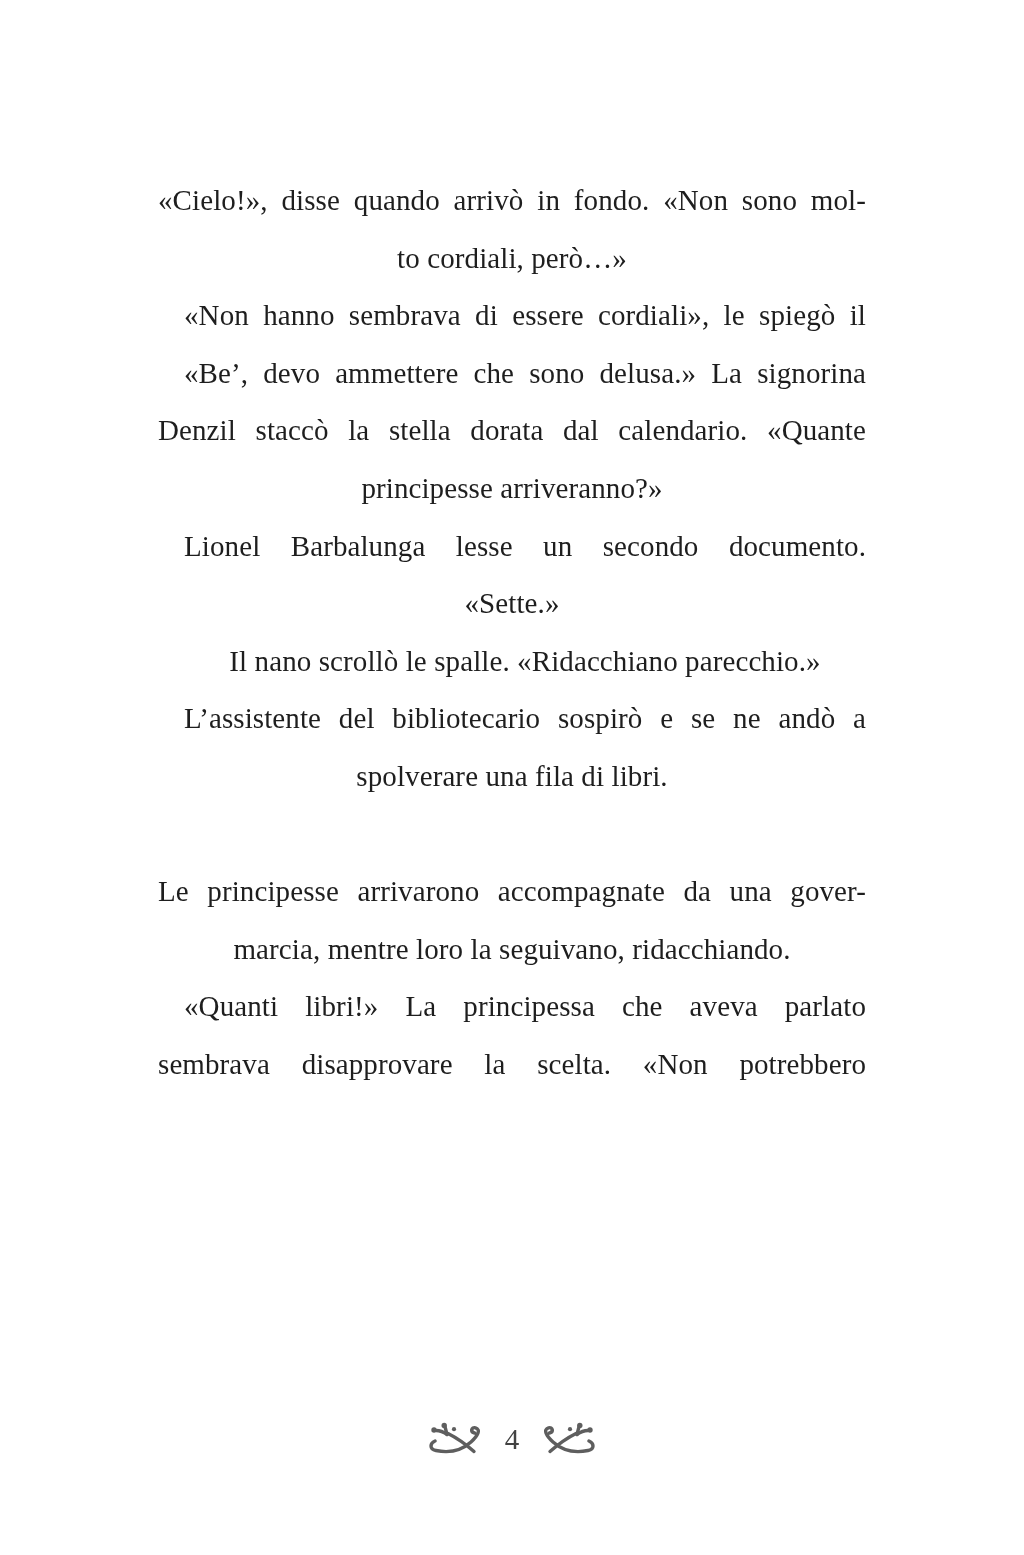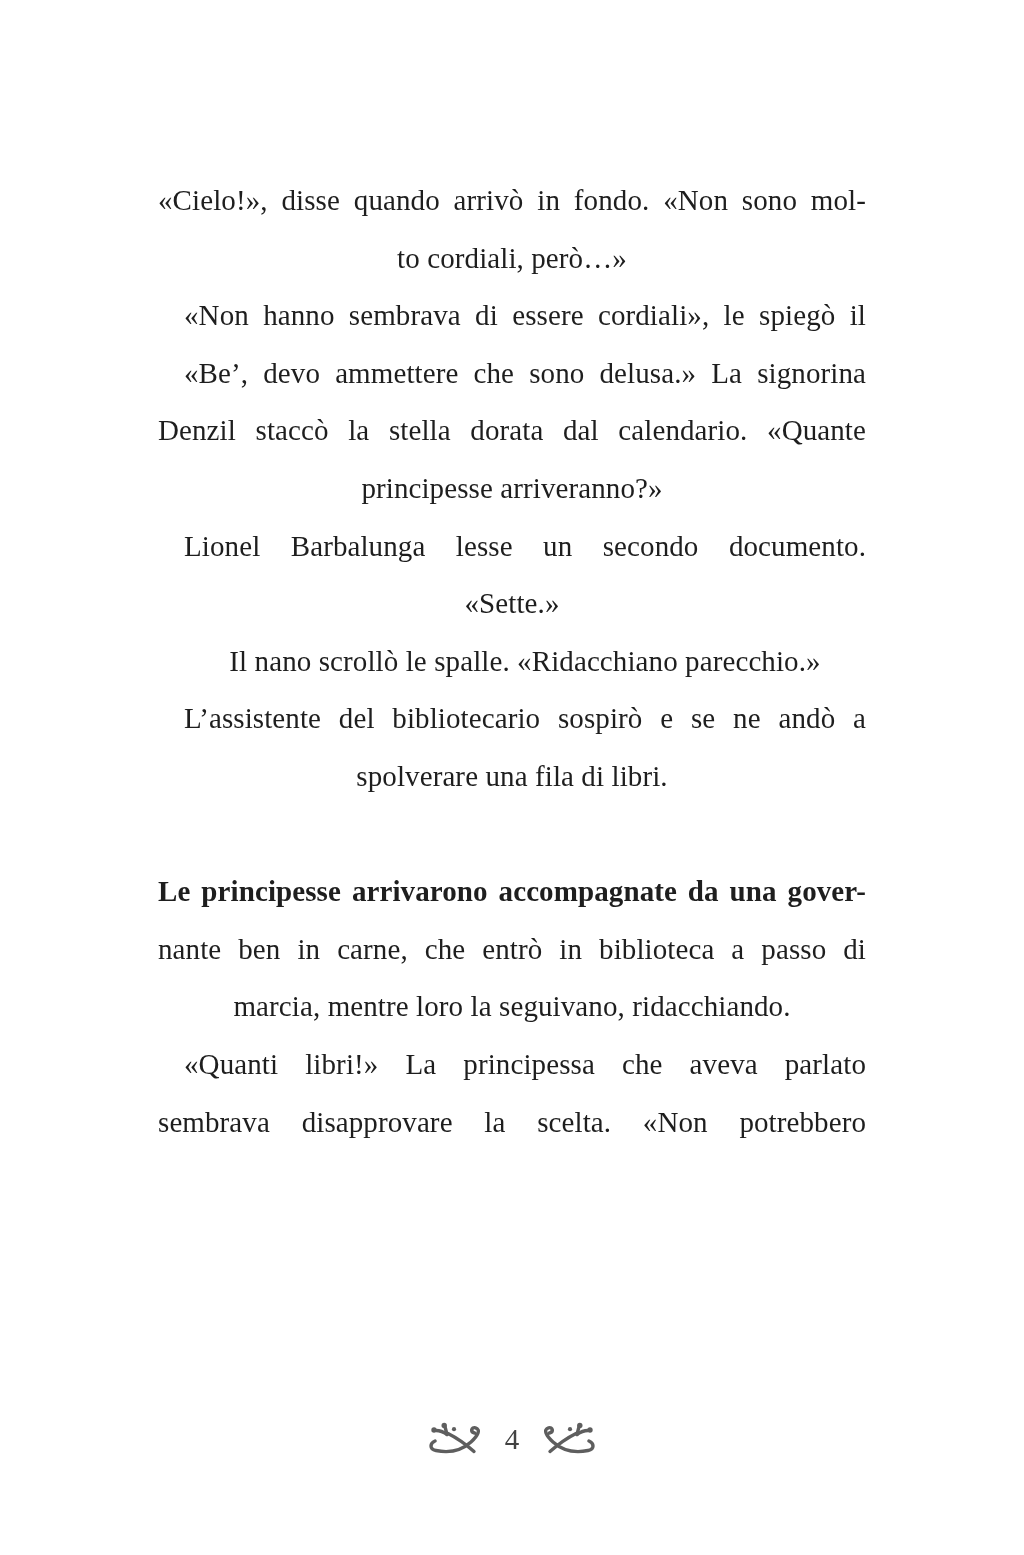--- a/index.html
+++ b/index.html
@@ -31,21 +31,20 @@
   }
   .line.j {
     text-align: justify;
     text-align-last: justify;
   }
   .line.ind {
     text-indent: 26px;
   }
   .line.gap {
     margin-top: 57.6px;
-    font-weight: bold;
   }
   .footer {
     position: absolute;
     left: 0;
     top: 1422px;
     width: 1024px;
     display: flex;
     justify-content: center;
     align-items: center;
     gap: 16px;
@@ -74,21 +73,20 @@
       <div class="line j ind">«Non hanno sembrava di essere cordiali», le spiegò il</div>
       <div class="line j ind">«Be’, devo ammettere che sono delusa.» La signorina</div>
       <div class="line j">Denzil staccò la stella dorata dal calendario. «Quante</div>
       <div class="line">principesse arriveranno?»</div>
       <div class="line j ind">Lionel Barbalunga lesse un secondo documento.</div>
       <div class="line">«Sette.»</div>
       <div class="line ind">Il nano scrollò le spalle. «Ridacchiano parecchio.»</div>
       <div class="line j ind">L’assistente del bibliotecario sospirò e se ne andò a</div>
       <div class="line">spolverare una fila di libri.</div>
       <div class="line j gap">Le principesse arrivarono accompagnate da una gover-</div>
-      <div class="line j">nante ben in carne, che entrò in biblioteca a passo di</div>
       <div class="line">marcia, mentre loro la seguivano, ridacchiando.</div>
       <div class="line j ind">«Quanti libri!» La principessa che aveva parlato</div>
       <div class="line j">sembrava disapprovare la scelta. «Non potrebbero</div>
     </div>
 
   <div class="footer">
 
     <svg class="fleuron" width="60" height="34" viewBox="0 0 60 34" xmlns="http://www.w3.org/2000/svg">
       <g fill="none" stroke="#5e5e5e" stroke-width="3.4" stroke-linecap="round">
         <path d="M8,19 C3,21 2,27 9,28.5 C21,31 34,29 44,20 C51,13.5 54,7.5 48.5,5.8 C44.2,4.6 43.2,10 47.5,11"></path>

